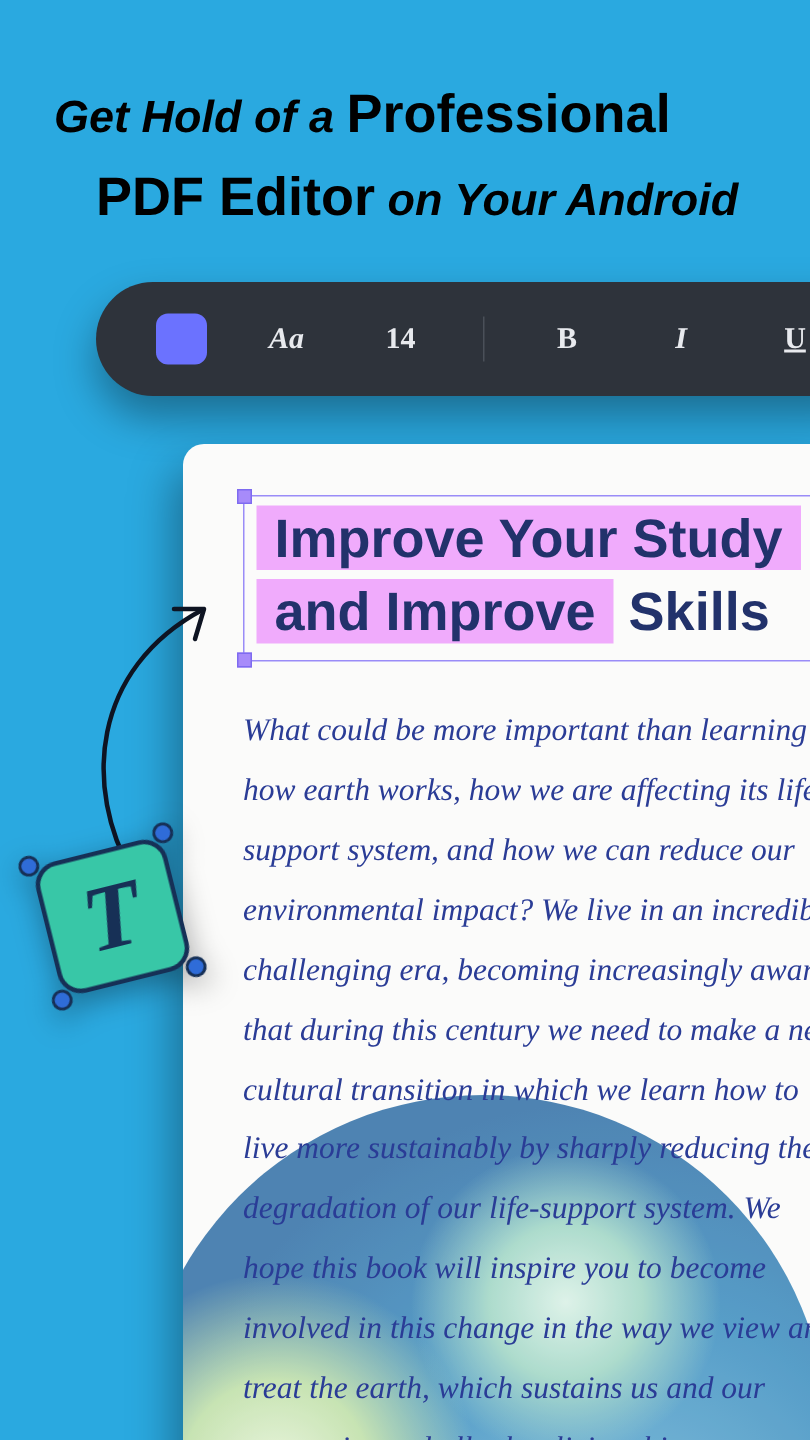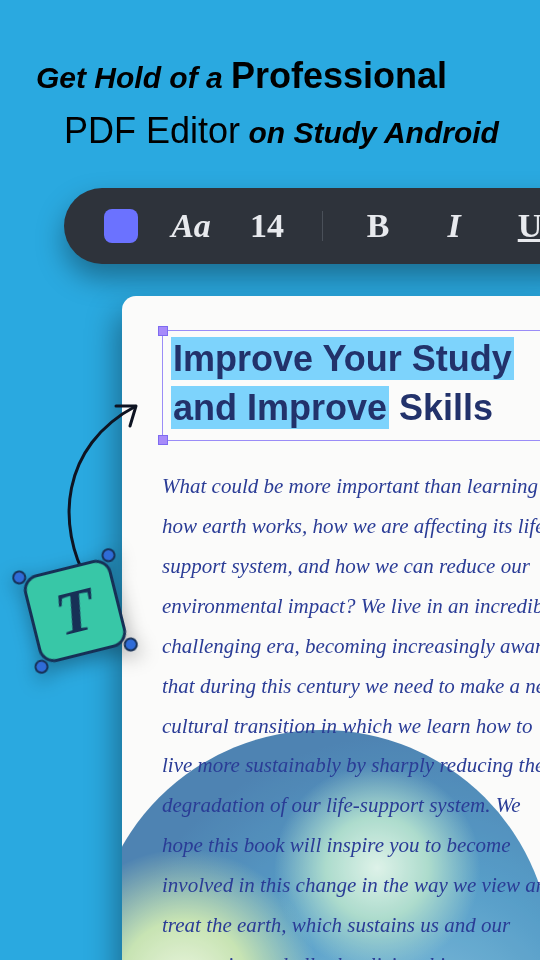--- a/index.html
+++ b/index.html
@@ -33,21 +33,21 @@
   .headline .line2 {
     margin-top: 6px;
     padding-left: 28px;
     font-size: 30px;
     font-style: italic;
     font-weight: 600;
     white-space: nowrap;
   }
   .headline .line2 strong {
     font-style: normal;
-    font-weight: 400;
+    font-weight: 700;
     font-size: 36px;
   }
 
   
   .toolbar {
     position: absolute;
     top: 188px;
     left: 64px;
     right: -30px;
     height: 76px;
@@ -61,21 +61,21 @@
   }
   .tb-swatch {
     width: 34px; height: 34px;
     border-radius: 8px;
     background: #6b72ff;
     flex: 0 0 auto;
   }
   .tb-btn {
     color: #e8eaee;
     font-family: Georgia, "Times New Roman", serif;
-    font-size: 34px;
+    font-size: 20px;
     font-weight: 700;
     flex: 0 0 auto;
     width: 46px;
     text-align: center;
     cursor: pointer;
   }
   .tb-aa { font-style: italic; }
   .tb-size { font-family: Liberation Serif, serif; font-weight: 700; }
   .tb-sep {
     width: 1px; height: 30px;
@@ -118,21 +118,21 @@
   .title-box::after  { bottom: -5px; left: -5px; }
 
   .doc-title {
     font-family: Arial, Helvetica, sans-serif;
     font-size: 36px;
     font-weight: 800;
     color: #22326b;
     line-height: 1.35;
     white-space: nowrap;
   }
-  .hl { background: #7dd3fc; padding: 1px 2px; }
+  .hl { background: #f0abfc; padding: 1px 12px; }
 
   .body-text {
     margin-top: 26px;
     padding-right: 0;
     color: #2a3c96;
     font-family: "Brush Script MT", "Comic Sans MS", cursive;
     font-size: 21px;
     font-style: italic;
     line-height: 1.9;
   }
@@ -197,21 +197,21 @@
 </head>
 <body>
 
 <div class="headline">
   <div class="line1">
     <span>Get Hold of a</span>
     <strong>Professional</strong>
   </div>
   <div class="line2">
     <strong>PDF Editor</strong>
-    <span>on Study Android</span>
+    <span>on Your Android</span>
   </div>
 </div>
 
 <div class="toolbar">
   <div class="tb-swatch" style="background: rgb(107, 114, 255);"></div>
   <div class="tb-btn tb-aa">Aa</div>
   <div class="tb-btn tb-size">14</div>
   <div class="tb-sep"></div>
   <div class="tb-btn">B</div>
   <div class="tb-btn tb-italic">I</div>

